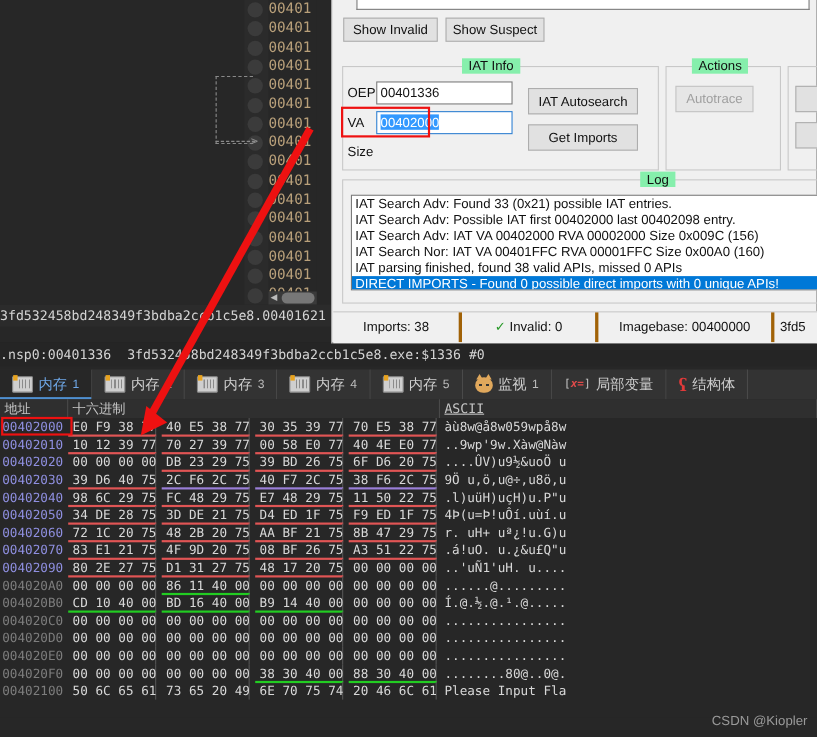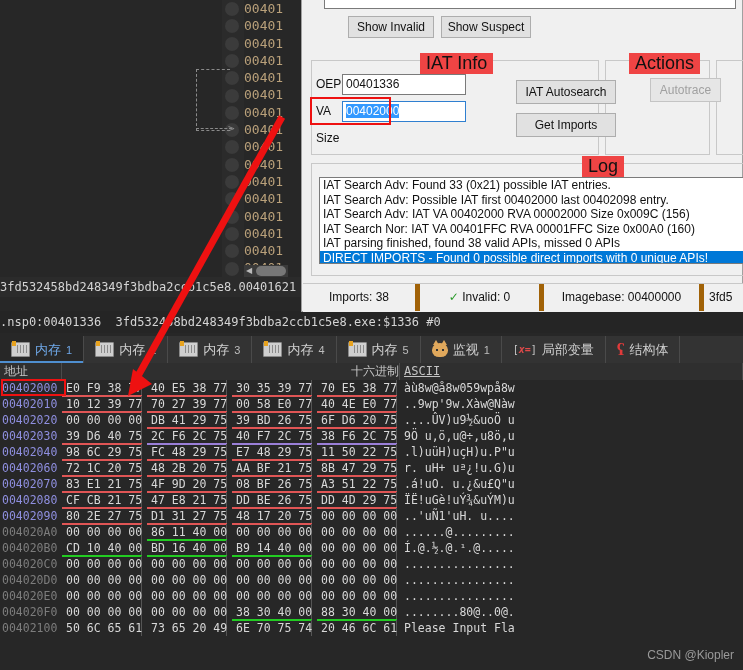--- a/index.html
+++ b/index.html
@@ -63,21 +63,21 @@
   .ic-struct{color:#e03a3a;font-size:17px;font-weight:bold;line-height:13px;
              font-family:"Liberation Serif",serif;}
 
   
   #dump-head{position:absolute;left:0;top:363px;width:743px;height:17px;background:#2f2f2f;
              border-bottom:1px solid #444;}
   #dump-head .h{position:absolute;top:0;height:17px;line-height:17px;color:#c5c5c5;
                 font-family:"DejaVu Sans Mono","Liberation Mono",monospace;font-size:12px;
                 border-right:1px solid #4a4a4a;padding-left:4px;box-sizing:border-box;}
   #h-addr{left:0;width:62px;}
-  #h-hex{left:62px;width:338px;text-align:right;}
+  #h-hex{left:62px;width:338px;}
   #h-ascii{left:400px;width:343px;border-right:none;text-decoration:underline;}
 
   #dump-body{position:absolute;left:0;top:380px;width:743px;height:272px;
              background:#272727;overflow:hidden;
              font-family:"DejaVu Sans Mono","Liberation Mono",monospace;font-size:11.5px;}
   .hrow{height:16px;line-height:16px;white-space:pre;position:relative;}
   .c-addr{position:absolute;left:2px;width:58px;}
   .a-hot{color:#8f8fe0;} .a-dim{color:#7d7d7d;}
   .hexgrp{position:absolute;width:80px;border-right:1px solid #555;box-sizing:border-box;}
   .g0{left:62px;} .g1{left:147px;} .g2{left:232px;} .g3{left:317px;border-right:1px solid #555;}
@@ -92,27 +92,27 @@
                  border:2px solid #ee1111;box-sizing:border-box;}
 
   #watermark{position:absolute;right:9px;top:648px;color:#9a9a9a;font-size:12px;}
 
   
   #scylla{position:absolute;left:301px;top:0;width:442px;height:312px;
           background:#f0f0f0;border:1px solid #a0a0a0;border-top:none;box-sizing:border-box;}
   .sc-topfield{position:absolute;left:22px;top:-2px;width:410px;height:10px;
                background:#fff;border:1px solid #7a7a7a;border-top:none;}
   .btn{background:#e1e1e1;border:1px solid #adadad;font-size:12px;color:#111;
-       font-family:"Liberation Sans",sans-serif;text-align:center;box-sizing:border-box;margin-left:36px;}
+       font-family:"Liberation Sans",sans-serif;text-align:center;box-sizing:border-box;}
   .btn.dis{color:#a0a0a0;background:#e6e6e6;border-color:#c4c4c4;}
   #btn-show-invalid{position:absolute;left:10px;top:16px;width:86px;height:22px;line-height:20px;}
   #btn-show-suspect{position:absolute;left:103px;top:16px;width:90px;height:22px;line-height:20px;}
 
   .group{position:absolute;border:1px solid #c8c8c8;box-sizing:border-box;}
-  .group>.legend{position:absolute;top:-8px;background:#ef4444;padding:0 6px;font-size:18px;color:#111;}
+  .group>.legend{position:absolute;top:-8px;background:#86efac;padding:0 6px;font-size:12px;color:#111;}
   #grp-iat{left:9px;top:60px;width:288px;height:95px;}
   #grp-iat>.legend{left:108px;}
   #grp-actions{left:303px;top:60px;width:105px;height:95px;}
   #grp-actions>.legend{left:23px;}
   #grp-right{left:414px;top:60px;width:60px;height:95px;}
   #grp-log{left:9px;top:163px;width:465px;height:113px;}
   #grp-log>.legend{left:270px;}
 
   .lbl{position:absolute;font-size:12px;color:#111;}
   .inp{position:absolute;background:#fff;border:1px solid #7a7a7a;box-sizing:border-box;
@@ -136,21 +136,21 @@
 
   #logbox{position:absolute;left:17px;top:177px;width:450px;height:87px;background:#fff;
           border:1px solid #7a7a7a;box-sizing:border-box;overflow:hidden;}
   .logline{font-size:12px;color:#111;line-height:14.5px;padding-left:3px;white-space:pre;
            font-family:"Liberation Sans",sans-serif;}
   .logline.sel{background:#0078d7;color:#fff;}
 
   #sc-status{position:absolute;left:1px;top:283px;width:440px;height:28px;
              background:#f0f0f0;border-top:1px solid #c8c8c8;}
   .st{position:absolute;top:0;height:27px;line-height:27px;font-size:12px;color:#111;
-      border-right:5px solid #a16207;text-align:center;box-sizing:border-box;}
+      border-right:3px solid #a16207;text-align:center;box-sizing:border-box;}
   #st-imports{left:0;width:117px;}
   #st-invalid{left:117px;width:124px;}
   #st-imagebase{left:241px;width:160px;}
   #st-hash{left:401px;width:41px;border-right:none;text-align:left;padding-left:5px;}
   .chk{color:#2a9a2a;font-weight:bold;}
 
   
   #arrow{position:absolute;left:0;top:0;width:743px;height:670px;pointer-events:none;}
 </style>
 </head>
@@ -252,26 +252,26 @@
 
   <div id="dump-head">
     <div class="h" id="h-addr">地址</div>
     <div class="h" id="h-hex">十六进制</div>
     <div class="h" id="h-ascii">ASCII</div>
   </div>
 
   <div id="dump-body">
       <div class="hrow"><div class="c-addr a-hot">00402000</div><div class="hexgrp g0"><span class="ul-r">E0 F9 38 77</span></div><div class="hexgrp g1"><span class="ul-r">40 E5 38 77</span></div><div class="hexgrp g2"><span class="ul-r">30 35 39 77</span></div><div class="hexgrp g3"><span class="ul-r">70 E5 38 77</span></div><div class="c-ascii">àù8w@å8w059wpå8w</div></div>
       <div class="hrow"><div class="c-addr a-hot">00402010</div><div class="hexgrp g0"><span class="ul-r">10 12 39 77</span></div><div class="hexgrp g1"><span class="ul-r">70 27 39 77</span></div><div class="hexgrp g2"><span class="ul-r">00 58 E0 77</span></div><div class="hexgrp g3"><span class="ul-r">40 4E E0 77</span></div><div class="c-ascii">..9wp'9w.Xàw@Nàw</div></div>
-      <div class="hrow"><div class="c-addr a-hot">00402020</div><div class="hexgrp g0"><span>00 00 00 00</span></div><div class="hexgrp g1"><span class="ul-r">DB 41 29 75</span></div><div class="hexgrp g2"><span class="ul-r">39 BD 26 75</span></div><div class="hexgrp g3"><span class="ul-r">6F D6 20 75</span></div><div class="c-ascii">....ÛV)u9½&amp;uoÖ u</div></div>
+      <div class="hrow"><div class="c-addr a-hot">00402020</div><div class="hexgrp g0"><span>00 00 00 00</span></div><div class="hexgrp g1"><span class="ul-r">DB 23 29 75</span></div><div class="hexgrp g2"><span class="ul-r">39 BD 26 75</span></div><div class="hexgrp g3"><span class="ul-r">6F D6 20 75</span></div><div class="c-ascii">....ÛV)u9½&amp;uoÖ u</div></div>
       <div class="hrow"><div class="c-addr a-hot">00402030</div><div class="hexgrp g0"><span class="ul-r">39 D6 40 75</span></div><div class="hexgrp g1"><span class="ul-p">2C F6 2C 75</span></div><div class="hexgrp g2"><span class="ul-p">40 F7 2C 75</span></div><div class="hexgrp g3"><span class="ul-p">38 F6 2C 75</span></div><div class="c-ascii">9Ö u,ö,u@÷,u8ö,u</div></div>
       <div class="hrow"><div class="c-addr a-hot">00402040</div><div class="hexgrp g0"><span class="ul-r">98 6C 29 75</span></div><div class="hexgrp g1"><span class="ul-r">FC 48 29 75</span></div><div class="hexgrp g2"><span class="ul-r">E7 48 29 75</span></div><div class="hexgrp g3"><span class="ul-r">11 50 22 75</span></div><div class="c-ascii">.l)uüH)uçH)u.P"u</div></div>
+      <div class="hrow"><div class="c-addr a-hot">00402050</div><div class="hexgrp g0"><span class="ul-r">34 DE 28 75</span></div><div class="hexgrp g1"><span class="ul-r">3D DE 21 75</span></div><div class="hexgrp g2"><span class="ul-r">D4 ED 1F 75</span></div><div class="hexgrp g3"><span class="ul-r">F9 ED 1F 75</span></div><div class="c-ascii">4Þ(u=Þ!uÔí.uùí.u</div></div>
       <div class="hrow"><div class="c-addr a-hot">00402060</div><div class="hexgrp g0"><span class="ul-r">72 1C 20 75</span></div><div class="hexgrp g1"><span class="ul-r">48 2B 20 75</span></div><div class="hexgrp g2"><span class="ul-r">AA BF 21 75</span></div><div class="hexgrp g3"><span class="ul-r">8B 47 29 75</span></div><div class="c-ascii">r. uH+ uª¿!u.G)u</div></div>
       <div class="hrow"><div class="c-addr a-hot">00402070</div><div class="hexgrp g0"><span class="ul-r">83 E1 21 75</span></div><div class="hexgrp g1"><span class="ul-r">4F 9D 20 75</span></div><div class="hexgrp g2"><span class="ul-r">08 BF 26 75</span></div><div class="hexgrp g3"><span class="ul-r">A3 51 22 75</span></div><div class="c-ascii">.á!uO. u.¿&amp;u£Q"u</div></div>
-      <div class="hrow"><div class="c-addr a-hot">00402080</div><div class="hexgrp g0"><span class="ul-r">CF CB 21 75</span></div><div class="hexgrp g1"><span class="ul-r">47 E8 21 75</span></div><div class="hexgrp g2"><span class="ul-r">DD BE 26 75</span></div><div class="hexgrp g3"><span class="ul-r">DD 4D 29 75</span></div><div class="c-ascii">ÏË!uGè!uÝ¾&amp;uÝM)u</div></div>
       <div class="hrow"><div class="c-addr a-hot">00402090</div><div class="hexgrp g0"><span class="ul-r">80 2E 27 75</span></div><div class="hexgrp g1"><span class="ul-r">D1 31 27 75</span></div><div class="hexgrp g2"><span class="ul-r">48 17 20 75</span></div><div class="hexgrp g3"><span>00 00 00 00</span></div><div class="c-ascii">..'uÑ1'uH. u....</div></div>
       <div class="hrow"><div class="c-addr a-dim">004020A0</div><div class="hexgrp g0"><span>00 00 00 00</span></div><div class="hexgrp g1"><span class="ul-g">86 11 40 00</span></div><div class="hexgrp g2"><span>00 00 00 00</span></div><div class="hexgrp g3"><span>00 00 00 00</span></div><div class="c-ascii">......@.........</div></div>
       <div class="hrow"><div class="c-addr a-dim">004020B0</div><div class="hexgrp g0"><span class="ul-g">CD 10 40 00</span></div><div class="hexgrp g1"><span class="ul-g">BD 16 40 00</span></div><div class="hexgrp g2"><span class="ul-g">B9 14 40 00</span></div><div class="hexgrp g3"><span>00 00 00 00</span></div><div class="c-ascii">Í.@.½.@.¹.@.....</div></div>
       <div class="hrow"><div class="c-addr a-dim">004020C0</div><div class="hexgrp g0"><span>00 00 00 00</span></div><div class="hexgrp g1"><span>00 00 00 00</span></div><div class="hexgrp g2"><span>00 00 00 00</span></div><div class="hexgrp g3"><span>00 00 00 00</span></div><div class="c-ascii">................</div></div>
       <div class="hrow"><div class="c-addr a-dim">004020D0</div><div class="hexgrp g0"><span>00 00 00 00</span></div><div class="hexgrp g1"><span>00 00 00 00</span></div><div class="hexgrp g2"><span>00 00 00 00</span></div><div class="hexgrp g3"><span>00 00 00 00</span></div><div class="c-ascii">................</div></div>
       <div class="hrow"><div class="c-addr a-dim">004020E0</div><div class="hexgrp g0"><span>00 00 00 00</span></div><div class="hexgrp g1"><span>00 00 00 00</span></div><div class="hexgrp g2"><span>00 00 00 00</span></div><div class="hexgrp g3"><span>00 00 00 00</span></div><div class="c-ascii">................</div></div>
       <div class="hrow"><div class="c-addr a-dim">004020F0</div><div class="hexgrp g0"><span>00 00 00 00</span></div><div class="hexgrp g1"><span>00 00 00 00</span></div><div class="hexgrp g2"><span class="ul-g">38 30 40 00</span></div><div class="hexgrp g3"><span class="ul-g">88 30 40 00</span></div><div class="c-ascii">........80@..0@.</div></div>
       <div class="hrow"><div class="c-addr a-dim">00402100</div><div class="hexgrp g0"><span>50 6C 65 61</span></div><div class="hexgrp g1"><span>73 65 20 49</span></div><div class="hexgrp g2"><span>6E 70 75 74</span></div><div class="hexgrp g3"><span>20 46 6C 61</span></div><div class="c-ascii">Please Input Fla</div></div>
     </div>
   <div id="anno-addr-box"></div>

